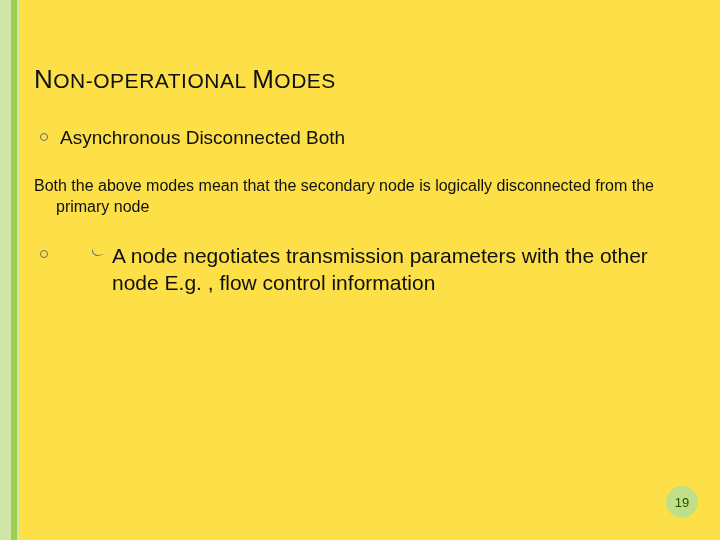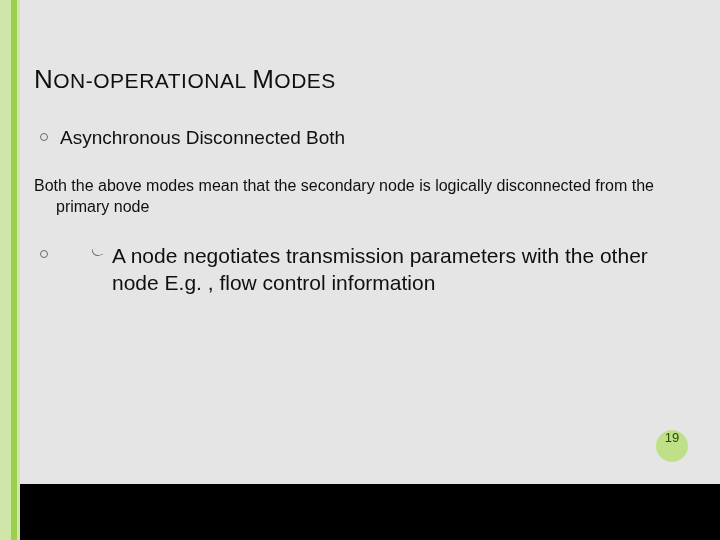--- a/index.html
+++ b/index.html
@@ -8,22 +8,22 @@
     width: 720px;
     height: 540px;
     background: #000;
     font-family: Arial, Helvetica, sans-serif;
     color: #101010;
   }
   .slide {
     position: relative;
     box-sizing: border-box;
     width: 720px;
-    height: 484px;
-    background: #e5e5e5;
+    height: 540px;
+    background: #fde047;
     text-decoration: underline;
   }
   .band {
     position: absolute;
     left: 0;
     top: 0;
     height: 540px;
   }
   .band-outer { width: 20px; background: #cfe6a8; }
   .band-inner { left: 11px; width: 6px; background: #9ccf4e; }
@@ -91,28 +91,28 @@
     top: 6px;
     width: 10px;
     height: 7px;
     border-left: 1.5px solid #6b6b6b;
     border-bottom: 1.5px solid #6b6b6b;
     border-bottom-left-radius: 6px;
     transform: rotate(-8deg);
   }
   .pagenum {
     position: absolute;
-    right: 32px;
+    right: 22px;
     bottom: 22px;
     width: 32px;
     height: 32px;
     border-radius: 50%;
     background: #bfe089;
     display: flex;
-    align-items: flex-start;
+    align-items: center;
     justify-content: center;
     font-size: 13px;
     color: #2a4d00;
   }
 </style>
 </head>
 <body>
 
 <div class="slide">
   <div class="band band-outer"></div>

